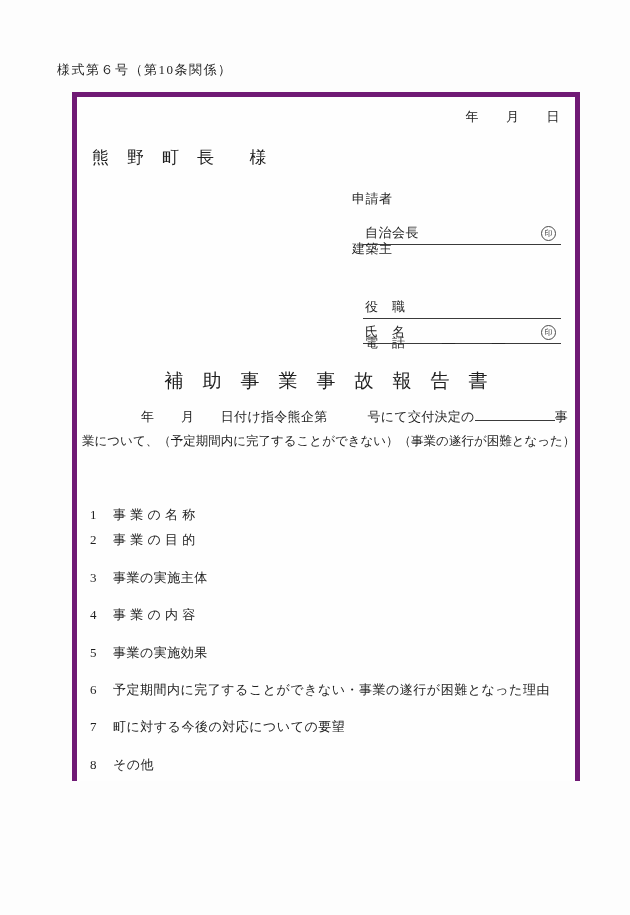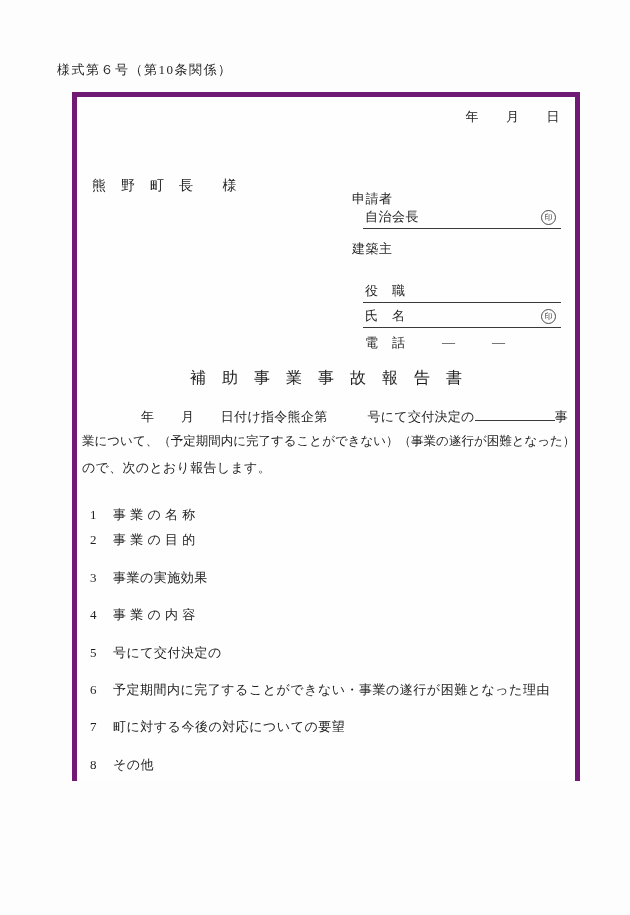--- a/index.html
+++ b/index.html
@@ -18,30 +18,30 @@
 
   .box {
     position:absolute; left:72px; top:92px;
     width:498px; height:737px;
     border:5px solid #701a75; background:#fefefe;
   }
 
   .abs { position:absolute; font-size:13px; letter-spacing:0.5px; white-space:nowrap; }
 
   .date-line { top:11px; right:15px; }
-  .addressee { left:15px; top:49px; font-size:14px;margin-top:31px; }
+  .addressee { left:15px; top:49px; font-size:17px; }
 
   .sec-label { font-size:13px; }
   .applicant-label { left:275px; top:93px; }
   .builder-label  { left:275px; top:143px; }
 
   .ufield {
     position:absolute; left:286px; width:198px; height:21px;
     border-bottom:1px solid #3a3a3a;
-    font-size:13px; letter-spacing:0.5px;
+    font-size:13px; letter-spacing:0.5px;margin-top:16px;
   }
   .ufield .fval { position:absolute; left:2px; bottom:2px; white-space:nowrap; }
   .f-role { top:110px; }
   .f-addr { top:159px; }
   .f-post { top:184px; }
   .f-name { top:209px; }
 
   .seal {
     position:absolute; right:5px; bottom:3px;
     display:inline-block; width:13px; height:13px;
@@ -50,21 +50,21 @@
     letter-spacing:0; color:#3a3a3a;
   }
 
   .phone-row { position:absolute; left:286px; top:237px; width:198px; height:20px; font-size:13px; letter-spacing:0.5px; }
   .phone-row .plabel { position:absolute; left:2px; top:0;text-align:right; }
   .phone-row .dash1 { position:absolute; left:79px; top:0; }
   .phone-row .dash2 { position:absolute; left:129px; top:0; }
 
   .doc-title {
     position:absolute; left:0; top:271px; width:100%;
-    text-align:center; font-size:16px; white-space:nowrap;
+    text-align:center; font-size:19px; white-space:nowrap;
   }
 
   .para { position:absolute; font-size:13px; letter-spacing:0.3px; white-space:nowrap; }
   .p1 { left:64px; top:309px; }
   .p2 { left:5px;  top:336px; font-size:12.5px; letter-spacing:0; }
   .p3 { left:5px;  top:362px; }
   .blank-underline {
     display:inline-block; width:80px; height:14px;
     border-bottom:1px solid #3a3a3a; vertical-align:baseline;
   }
@@ -111,36 +111,35 @@
       <span class="dash1">―</span>
       <span class="dash2">―</span>
     </div>
 
     <div class="doc-title">補　助　事　業　事　故　報　告　書</div>
 
     <div class="para p2">業について、（予定期間内に完了することができない）（事業の遂行が困難となった）</div>
     <div class="para p1">
       <span>年　　月　　日付け指令熊企第　　　号にて交付決定の</span><span class="blank-underline"></span><span>事</span>
     </div>
-    <div class="para p3">ので、次のとおり報告します。</div>
 
     <div class="item" style="top:409px">
       <span class="inum">1</span><span>事 業 の 名 称</span>
     </div>
     <div class="item" style="top:434px">
       <span class="inum">2</span><span>事 業 の 目 的</span>
     </div>
     <div class="item" style="top:472px">
-      <span class="inum">3</span><span>事業の実施効果</span>
+      <span class="inum">3</span><span>事業の実施主体</span>
     </div>
     <div class="item" style="top:509px">
       <span class="inum">4</span><span>事 業 の 内 容</span>
     </div>
     <div class="item" style="top:547px">
-      <span class="inum">5</span><span>号にて交付決定の</span>
+      <span class="inum">5</span><span>事業の実施効果</span>
     </div>
     <div class="item" style="top:584px">
       <span class="inum">6</span><span>予定期間内に完了することができない・事業の遂行が困難となった理由</span>
     </div>
     <div class="item" style="top:621px">
       <span class="inum">7</span><span>町に対する今後の対応についての要望</span>
     </div>
     <div class="item" style="top:659px">
       <span class="inum">8</span><span>その他</span>
     </div>

